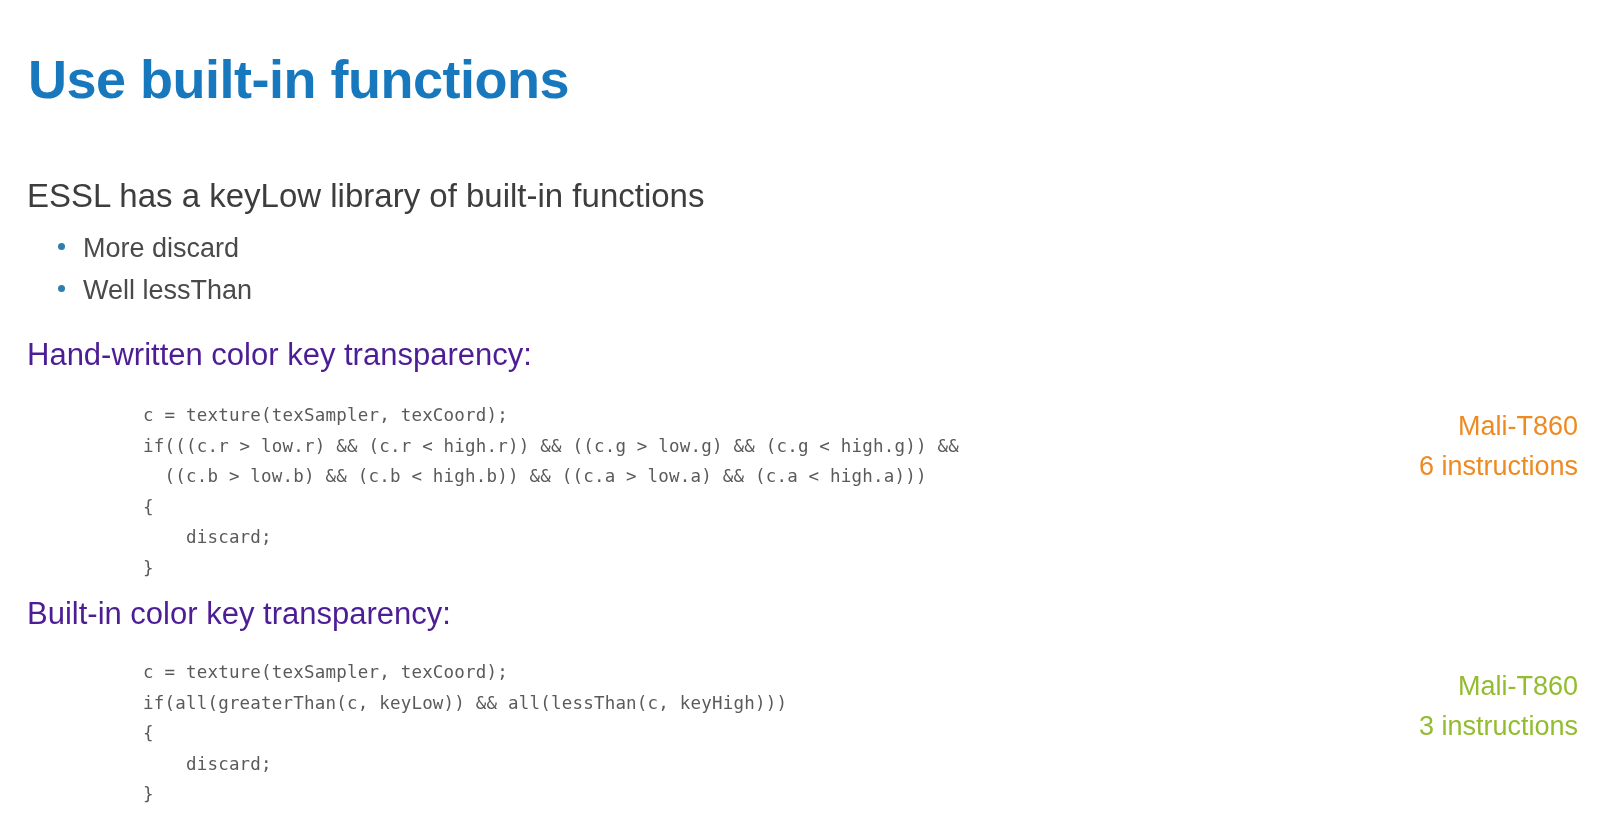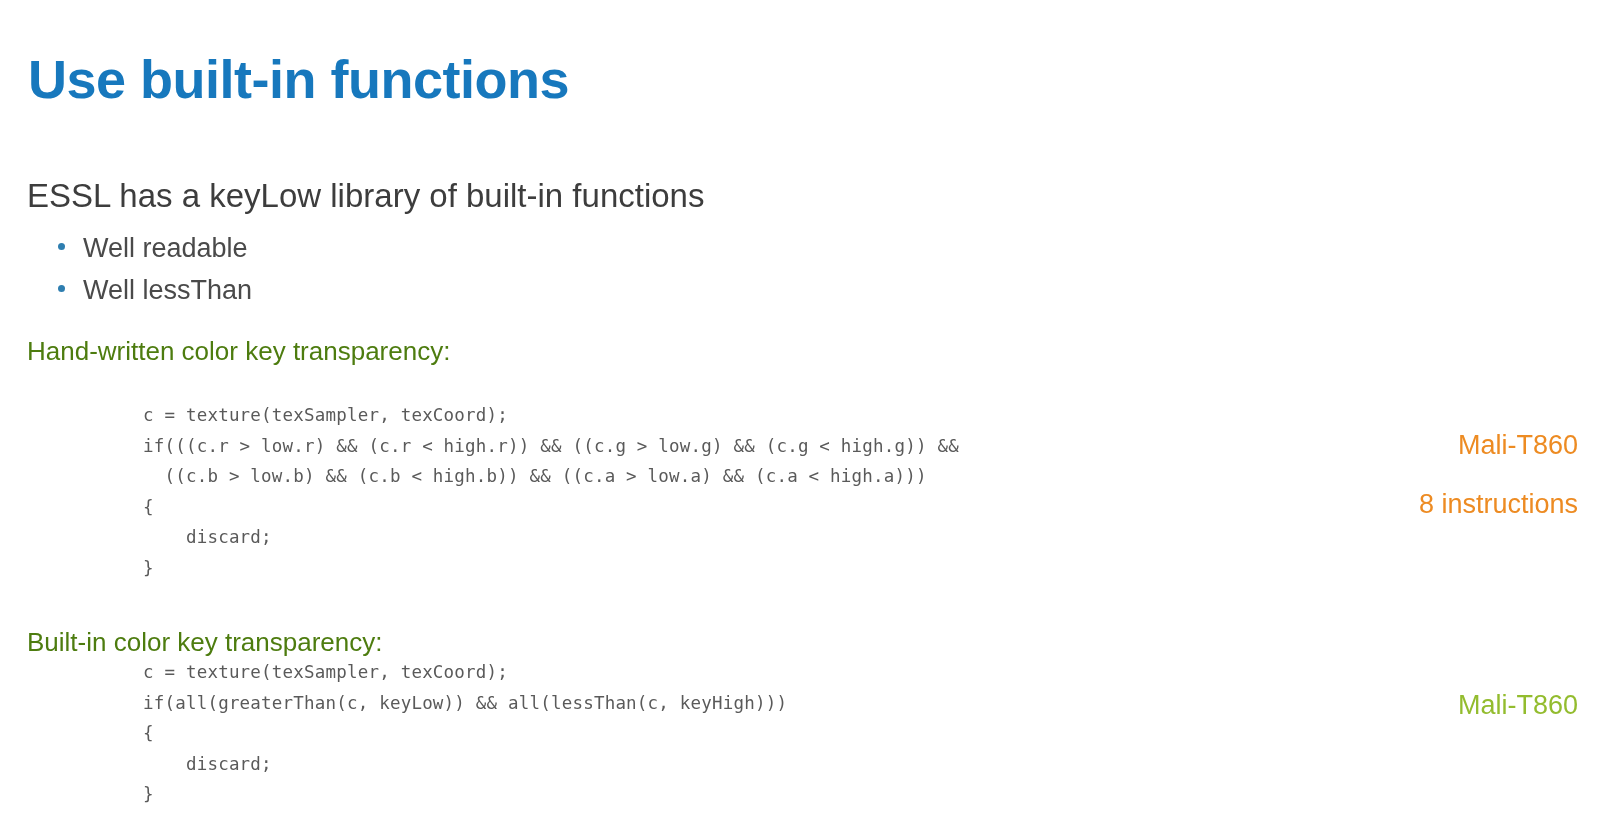--- a/index.html
+++ b/index.html
@@ -72,27 +72,27 @@
     margin-right: 18px;
     flex: 0 0 auto;
     position: relative;
     top: -7px;
   }
 
   
   .section-heading {
     position: absolute;
     left: 27px;
-    font-size: 26px;
-    color: #4d7c0f;
+    font-size: 31px;
+    color: #4c1d95;
     line-height: 1.2;
     white-space: nowrap;
   }
   #heading-hand { top: 336px; }
-  #heading-builtin { top: 595px; margin-top: 32px; }
+  #heading-builtin { top: 595px; }
 
   
   .code-block {
     position: absolute;
     left: 131px;
     margin: 12px;
     font-family: "DejaVu Sans Mono", "Liberation Mono", monospace;
     font-size: 17.5px;
     line-height: 30.5px;
     color: #5a5a5a;
@@ -112,61 +112,62 @@
     white-space: nowrap;
   }
   #annotation-hand {
     top: 406px;
     color: #ed8b22;
   }
   #annotation-builtin {
     top: 666px;
     color: #93bc2e;
   }
-  .annotation-line { display: block; margin-top: 19px; }
+  .annotation-line { display: block; }
 </style>
 </head>
 <body>
 
 <div class="slide">
 
   <h1 class="slide-title">Use built-in functions</h1>
 
   <div class="intro-line">ESSL has a keyLow library of built-in functions</div>
 
   <ul class="bullet-list">
     <li class="bullet-item">
       <span class="bullet-dot"></span>
-      <span>Well readable</span>
+      <span>More discard</span>
     </li>
     <li class="bullet-item">
       <span class="bullet-dot"></span>
       <span>Well lessThan</span>
     </li>
   </ul>
 
   <div class="section-heading" id="heading-hand">Hand-written color key transparency:</div>
 
   <pre class="code-block" id="code-hand">c = texture(texSampler, texCoord);
 if(((c.r &gt; low.r) &amp;&amp; (c.r &lt; high.r)) &amp;&amp; ((c.g &gt; low.g) &amp;&amp; (c.g &lt; high.g)) &amp;&amp;
   ((c.b &gt; low.b) &amp;&amp; (c.b &lt; high.b)) &amp;&amp; ((c.a &gt; low.a) &amp;&amp; (c.a &lt; high.a)))
 {
     discard;
 }</pre>
 
   <div class="annotation" id="annotation-hand">
     <span class="annotation-line">Mali-T860</span>
-    <span class="annotation-line">8 instructions</span>
+    <span class="annotation-line">6 instructions</span>
   </div>
 
   <div class="section-heading" id="heading-builtin">Built-in color key transparency:</div>
 
   <pre class="code-block" id="code-builtin">c = texture(texSampler, texCoord);
 if(all(greaterThan(c, keyLow)) &amp;&amp; all(lessThan(c, keyHigh)))
 {
     discard;
 }</pre>
 
   <div class="annotation" id="annotation-builtin">
     <span class="annotation-line">Mali-T860</span>
+    <span class="annotation-line">3 instructions</span>
   </div>
 
 </div>
 
 </body></html>

